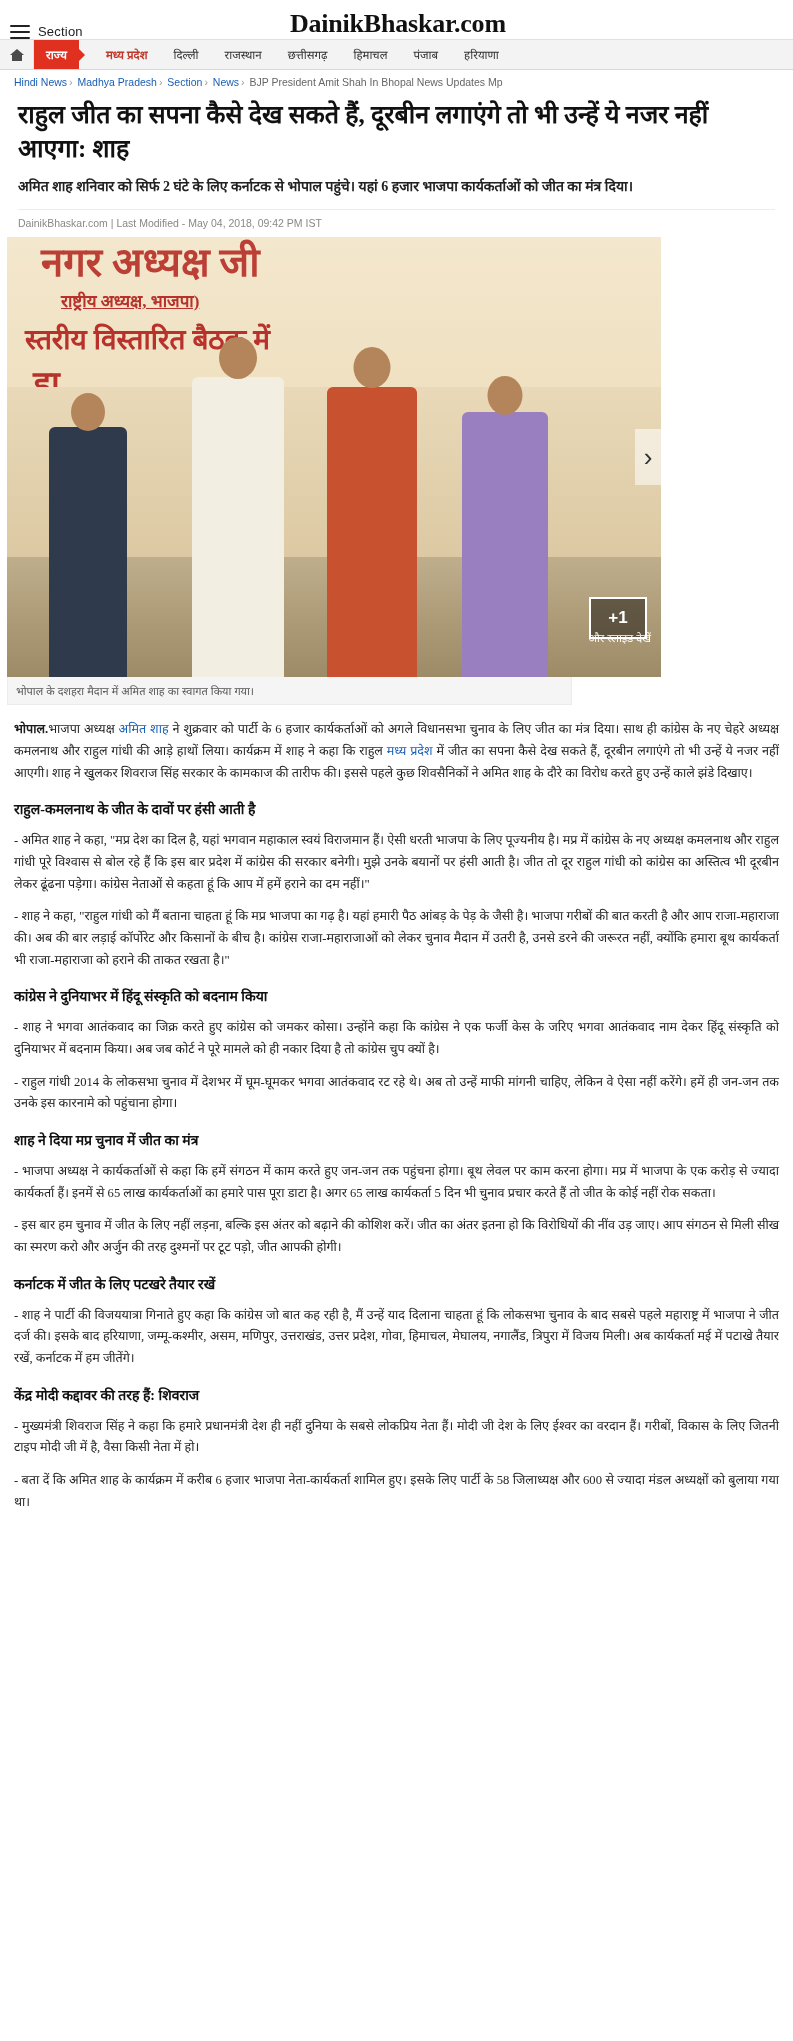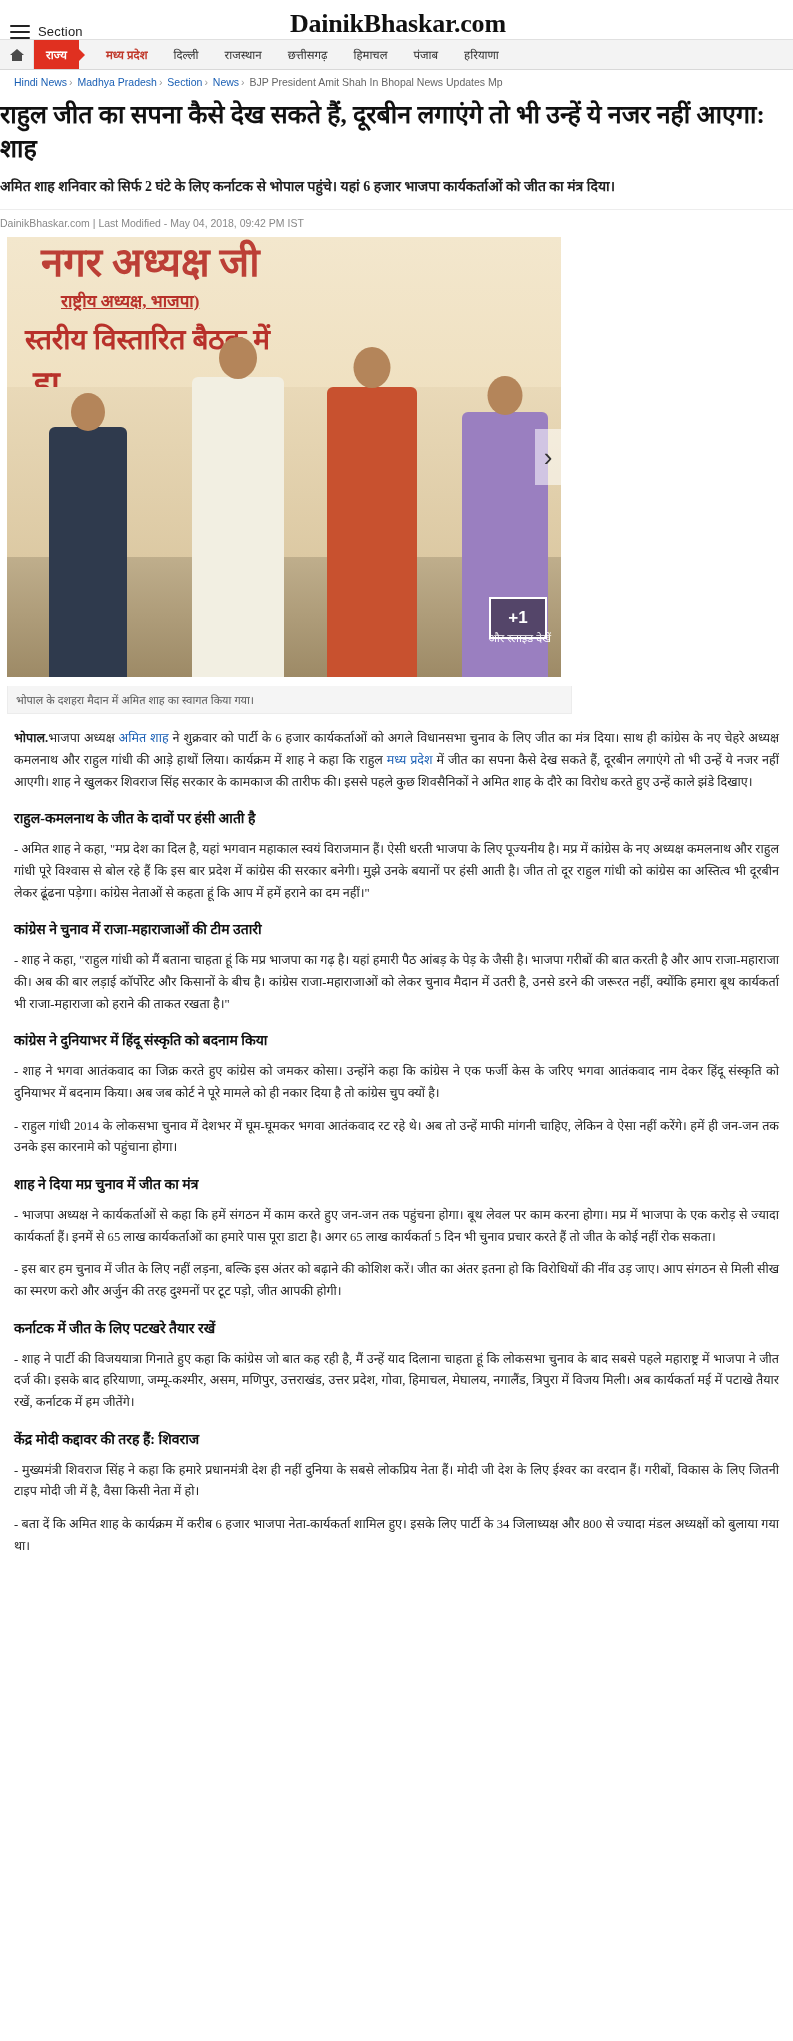--- a/index.html
+++ b/index.html
@@ -107,21 +107,21 @@
   .breadcrumb {
     padding: 6px 14px 4px 14px;
     font-size: 10.5px;
     color: #777;
   }
   .breadcrumb a { color: #1a5fb4; text-decoration: none; }
   .breadcrumb .sep { color: #999; margin: 0 2px; }
   .breadcrumb .current { color: #666; }
 
   
-  .content { padding: 0 0; }
+  .content { padding: 0 18px; }
   h1.headline {
     font-family: "Liberation Serif", serif;
     font-size: 25px;
     line-height: 1.35;
     font-weight: bold;
     color: #111;
     margin: 6px 0 10px 0;
   }
   .subhead {
     font-family: "Liberation Serif", serif;
@@ -135,23 +135,23 @@
     font-size: 10.5px;
     color: #888;
     border-top: 1px solid #ededed;
     padding-top: 7px;
     margin-bottom: 8px;
   }
 
   
   .hero {
     position: relative;
-    width: 554px;
+    width: 654px;
     height: 440px;
-    margin: 0 auto 9px 7px;
+    margin: 0 auto 0 7px;
     background: linear-gradient(#f0e2c8, #efe6d3);
     overflow: hidden;
   }
   .hero .banner {
     position: absolute; left: 0; top: 0; right: 0; height: 165px;
     background: linear-gradient(180deg,#f3e7cd 0%, #efe0c0 100%);
   }
   .hero .banner-text {
     position: absolute;
     color: #b8312a;
@@ -317,31 +317,30 @@
 
 <div class="article">
 
   <p class="lead">
     <b>भोपाल.</b><span>भाजपा अध्यक्ष </span><a href="#">अमित शाह</a><span> ने शुक्रवार को पार्टी के 6 हजार कार्यकर्ताओं को अगले विधानसभा चुनाव के लिए जीत का मंत्र दिया। साथ ही कांग्रेस के नए चेहरे अध्यक्ष कमलनाथ और राहुल गांधी की आड़े हाथों लिया। कार्यक्रम में शाह ने कहा कि राहुल </span><a href="#">मध्य प्रदेश</a><span> में जीत का सपना कैसे देख सकते हैं, दूरबीन लगाएंगे तो भी उन्हें ये नजर नहीं आएगी। शाह ने खुलकर शिवराज सिंह सरकार के कामकाज की तारीफ की। इससे पहले कुछ शिवसैनिकों ने अमित शाह के दौरे का विरोध करते हुए उन्हें काले झंडे दिखाए।</span>
   </p>
 
   <h2 class="sub-h">राहुल-कमलनाथ के जीत के दावों पर हंसी आती है</h2>
   <p class="indent-block">- अमित शाह ने कहा, "मप्र देश का दिल है, यहां भगवान महाकाल स्वयं विराजमान हैं। ऐसी धरती भाजपा के लिए पूज्यनीय है। मप्र में कांग्रेस के नए अध्यक्ष कमलनाथ और राहुल गांधी पूरे विश्वास से बोल रहे हैं कि इस बार प्रदेश में कांग्रेस की सरकार बनेगी। मुझे उनके बयानों पर हंसी आती है। जीत तो दूर राहुल गांधी को कांग्रेस का अस्तित्व भी दूरबीन लेकर ढूंढना पड़ेगा। कांग्रेस नेताओं से कहता हूं कि आप में हमें हराने का दम नहीं।"</p>
 
-  <h2 class="sub-h">कांग्रेस ने चुनाव में राजा-महाराजाओं की टीम उतारी</h2>
   <p class="indent-block">- शाह ने कहा, "राहुल गांधी को मैं बताना चाहता हूं कि मप्र भाजपा का गढ़ है। यहां हमारी पैठ आंबड़ के पेड़ के जैसी है। भाजपा गरीबों की बात करती है और आप राजा-महाराजा की। अब की बार लड़ाई कॉर्पोरेट और किसानों के बीच है। कांग्रेस राजा-महाराजाओं को लेकर चुनाव मैदान में उतरी है, उनसे डरने की जरूरत नहीं, क्योंकि हमारा बूथ कार्यकर्ता भी राजा-महाराजा को हराने की ताकत रखता है।"</p>
 
   <h2>कांग्रेस ने दुनियाभर में हिंदू संस्कृति को बदनाम किया</h2>
   <p>- शाह ने भगवा आतंकवाद का जिक्र करते हुए कांग्रेस को जमकर कोसा। उन्होंने कहा कि कांग्रेस ने एक फर्जी केस के जरिए भगवा आतंकवाद नाम देकर हिंदू संस्कृति को दुनियाभर में बदनाम किया। अब जब कोर्ट ने पूरे मामले को ही नकार दिया है तो कांग्रेस चुप क्यों है।</p>
   <p>- राहुल गांधी 2014 के लोकसभा चुनाव में देशभर में घूम-घूमकर भगवा आतंकवाद रट रहे थे। अब तो उन्हें माफी मांगनी चाहिए, लेकिन वे ऐसा नहीं करेंगे। हमें ही जन-जन तक उनके इस कारनामे को पहुंचाना होगा।</p>
 
   <h2>शाह ने दिया मप्र चुनाव में जीत का मंत्र</h2>
   <p>- भाजपा अध्यक्ष ने कार्यकर्ताओं से कहा कि हमें संगठन में काम करते हुए जन-जन तक पहुंचना होगा। बूथ लेवल पर काम करना होगा। मप्र में भाजपा के एक करोड़ से ज्यादा कार्यकर्ता हैं। इनमें से 65 लाख कार्यकर्ताओं का हमारे पास पूरा डाटा है। अगर 65 लाख कार्यकर्ता 5 दिन भी चुनाव प्रचार करते हैं तो जीत के कोई नहीं रोक सकता।</p>
   <p>- इस बार हम चुनाव में जीत के लिए नहीं लड़ना, बल्कि इस अंतर को बढ़ाने की कोशिश करें। जीत का अंतर इतना हो कि विरोधियों की नींव उड़ जाए। आप संगठन से मिली सीख का स्मरण करो और अर्जुन की तरह दुश्मनों पर टूट पड़ो, जीत आपकी होगी।</p>
 
   <h2>कर्नाटक में जीत के लिए पटखरे तैयार रखें</h2>
   <p>- शाह ने पार्टी की विजययात्रा गिनाते हुए कहा कि कांग्रेस जो बात कह रही है, मैं उन्हें याद दिलाना चाहता हूं कि लोकसभा चुनाव के बाद सबसे पहले महाराष्ट्र में भाजपा ने जीत दर्ज की। इसके बाद हरियाणा, जम्मू-कश्मीर, असम, मणिपुर, उत्तराखंड, उत्तर प्रदेश, गोवा, हिमाचल, मेघालय, नगालैंड, त्रिपुरा में विजय मिली। अब कार्यकर्ता मई में पटाखे तैयार रखें, कर्नाटक में हम जीतेंगे।</p>
 
   <h2>केंद्र मोदी कद्दावर की तरह हैं: शिवराज</h2>
   <p>- मुख्यमंत्री शिवराज सिंह ने कहा कि हमारे प्रधानमंत्री देश ही नहीं दुनिया के सबसे लोकप्रिय नेता हैं। मोदी जी देश के लिए ईश्वर का वरदान हैं। गरीबों, विकास के लिए जितनी टाइप मोदी जी में है, वैसा किसी नेता में हो।</p>
-  <p>- बता दें कि अमित शाह के कार्यक्रम में करीब 6 हजार भाजपा नेता-कार्यकर्ता शामिल हुए। इसके लिए पार्टी के 34 जिलाध्यक्ष और 800 से ज्यादा मंडल अध्यक्षों को बुलाया गया था।</p>
+  <p>- बता दें कि अमित शाह के कार्यक्रम में करीब 6 हजार भाजपा नेता-कार्यकर्ता शामिल हुए। इसके लिए पार्टी के 58 जिलाध्यक्ष और 600 से ज्यादा मंडल अध्यक्षों को बुलाया गया था।</p>
 
 </div>
 
 </body></html>

